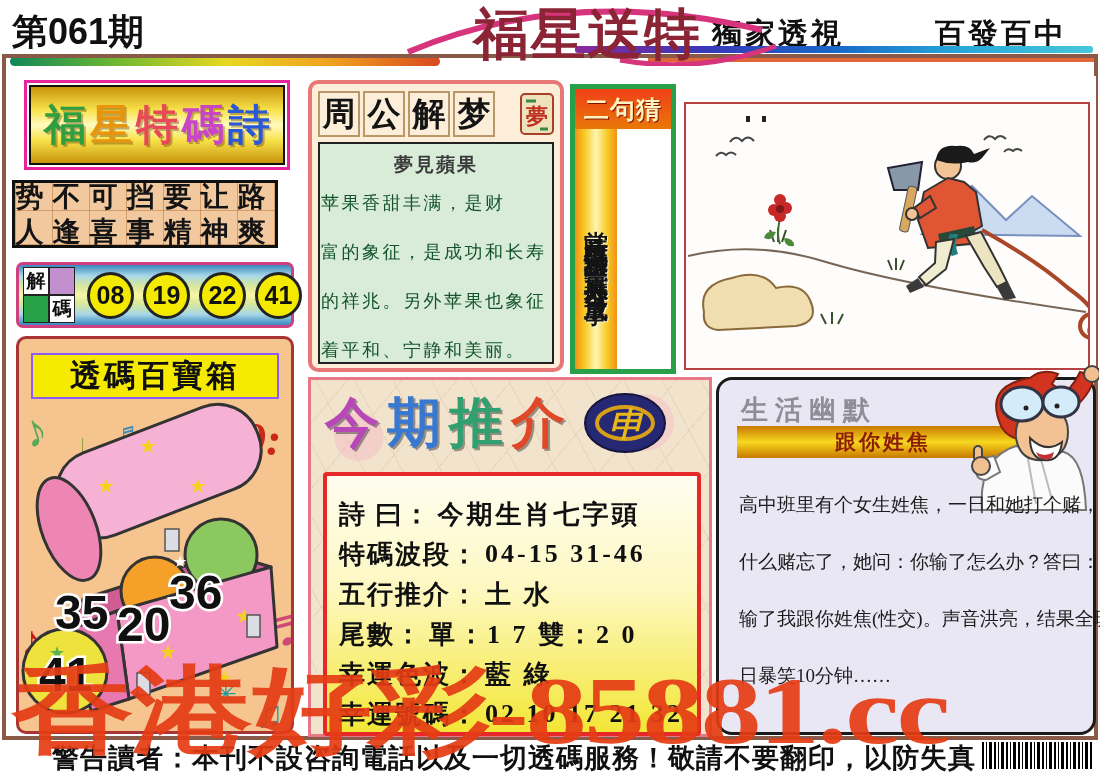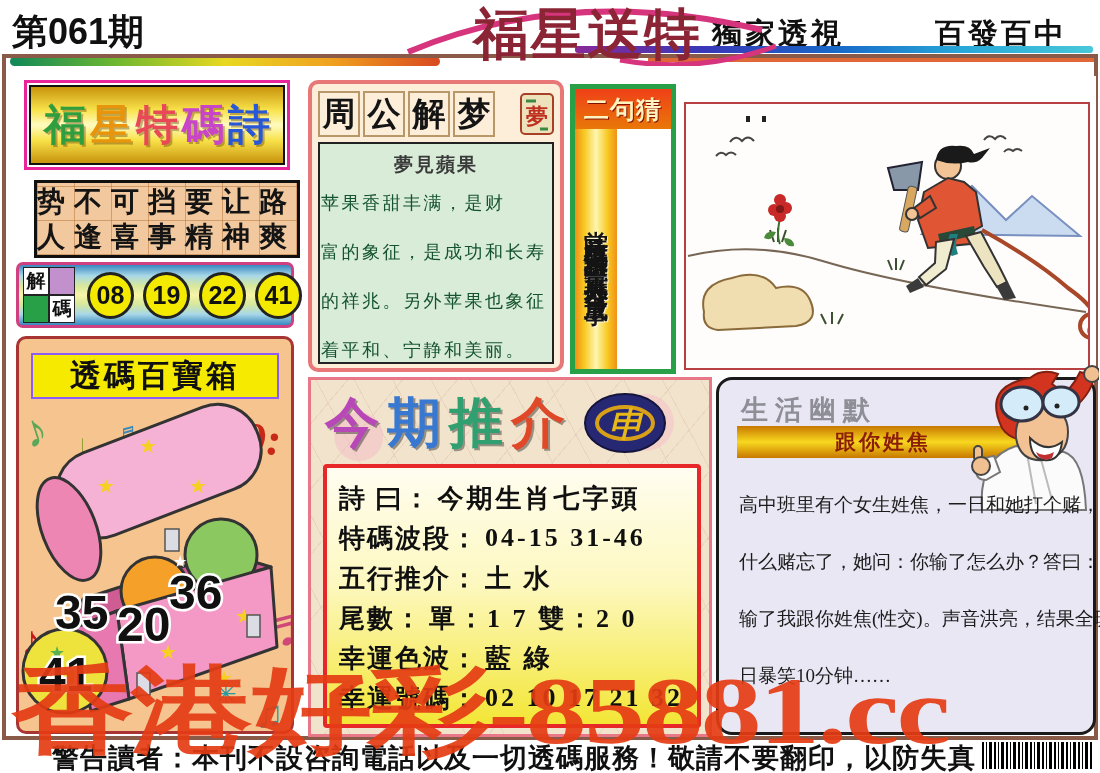--- a/index.html
+++ b/index.html
@@ -23,25 +23,25 @@
   .orange-line{left:648px;top:58px;width:446px;height:4px;background:#e06838}
 
   
   .frame{left:2px;top:54px;width:1096px;height:686px;border:4px solid #8a5a48}
 
   
   .fp-title{left:24px;top:80px;width:266px;height:90px;border:3px solid #e8259a;padding:2px;background:#fff}
   .fp-title-inner{width:100%;height:100%;border:2px solid #101010;display:flex;align-items:center;justify-content:center;gap:4px;
      background:linear-gradient(180deg,#c8930c,#f8e24a 30%,#fffbc0 50%,#f8e24a 70%,#c8930c)}
   .fp-char{font:bold 42px "Liberation Serif",serif;text-shadow:2px 2px 0 rgba(80,40,0,.35)}
-  .poem-box{left:34px;top:180px;width:266px;height:78px;border:3px solid #101010;
+  .poem-box{left:12px;top:180px;width:266px;height:68px;border:3px solid #101010;
      background-color:#f2c89e;
      background-image:repeating-linear-gradient(90deg,rgba(185,120,60,.55) 0 1px,transparent 1px 37px),
                       repeating-linear-gradient(0deg,rgba(185,120,60,.55) 0 1px,transparent 1px 34px);
-     display:flex;flex-direction:column;justify-content:center;align-items:flex-start}
+     display:flex;flex-direction:column;justify-content:center;align-items:center}
   .poem-line{font:bold 28px "Liberation Serif",serif;letter-spacing:9px;line-height:35px;white-space:nowrap;color:#141414}
 
   
   .jiema{left:16px;top:262px;width:278px;height:66px;border:3px solid #d04080;border-radius:7px;
      display:flex;align-items:center;padding:0 4px;
      background:linear-gradient(180deg,#3888c0 0%,#a8d8e8 18%,#d8e89a 35%,#f8f4a8 50%,#d8e89a 65%,#a8d8e8 82%,#3888c0 100%)}
   .jiema-label{width:52px;height:56px;display:grid;grid-template-columns:26px 26px;grid-template-rows:28px 28px;flex:0 0 auto}
   .jl-cell{border:1px solid #222;font:bold 19px "Liberation Serif",serif;display:flex;align-items:center;justify-content:center}
   .jl-tl{background:#fff}.jl-tr{background:#c290cc}.jl-bl{background:#28a048}.jl-br{background:#fff}
   .jiema-balls{display:flex;gap:9px;margin-left:12px}
@@ -82,22 +82,22 @@
      background:
        radial-gradient(circle at 12% 16%,rgba(244,190,200,.55) 0 24px,transparent 25px),
        radial-gradient(circle at 84% 12%,rgba(244,190,200,.5) 0 28px,transparent 29px),
        radial-gradient(circle at 46% 55%,rgba(250,214,196,.5) 0 32px,transparent 33px),
        repeating-linear-gradient(62deg,rgba(210,170,150,.28) 0 1px,transparent 1px 34px),
        repeating-linear-gradient(-50deg,rgba(210,170,150,.28) 0 1px,transparent 1px 42px),
        #f2e4cc}
   .tuijie-titlerow{position:absolute;left:14px;top:6px;width:380px;height:74px;display:flex;align-items:center;gap:8px}
   .tj-char{font:bold 54px "Liberation Serif",serif;text-shadow:2px 2px 0 rgba(40,40,40,.45)}
   .tj-logo{margin-left:10px}
-  .tuijie-yellow{position:absolute;left:12px;top:84px;width:378px;height:264px;border:4px solid #e82828;border-radius:4px;
-     background:linear-gradient(180deg,#fffdf0 0%,#fdf8c0 45%,#f3e636 100%);padding:10px 12px}
+  .tuijie-yellow{position:absolute;left:12px;top:92px;width:378px;height:264px;border:4px solid #e82828;border-radius:4px;
+     background:linear-gradient(180deg,#fffdf0 0%,#fdf8c0 45%,#f3e636 100%);padding:18px 12px}
   .tj-row{display:flex;align-items:center;height:40px;font:bold 26px "Liberation Serif",serif;color:#101010;white-space:nowrap}
   .tj-label{letter-spacing:2px}
   .tj-value{letter-spacing:3px;margin-left:6px}
 
   
   .humor{left:716px;top:377px;width:380px;height:358px;border:3px solid #1a1a1a;border-radius:16px;background:#e9e7f4}
   .humor-title{position:absolute;left:22px;top:12px;font:bold 27px "Liberation Sans",sans-serif;color:#8e8e96;letter-spacing:7px}
   .humor-bar{position:absolute;left:18px;top:46px;width:292px;height:32px;
      background:linear-gradient(180deg,#c87800,#f8d820 50%,#c87800);
      display:flex;align-items:center;justify-content:center;font:bold 21px "Liberation Serif",serif;color:#8b1c08;letter-spacing:3px}

